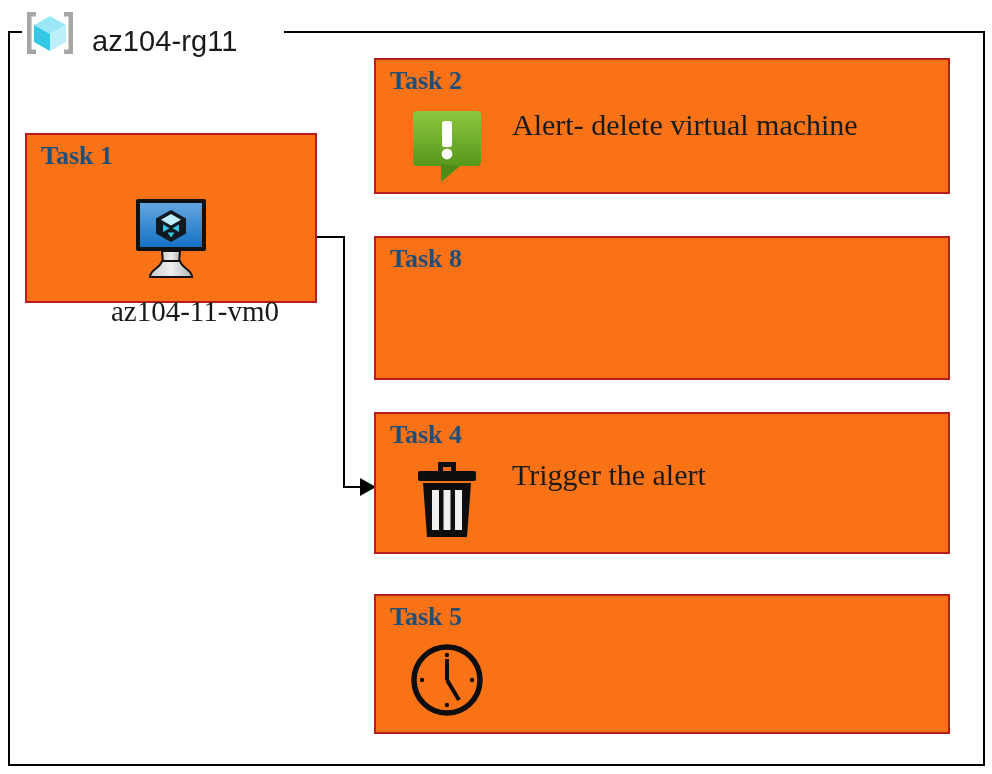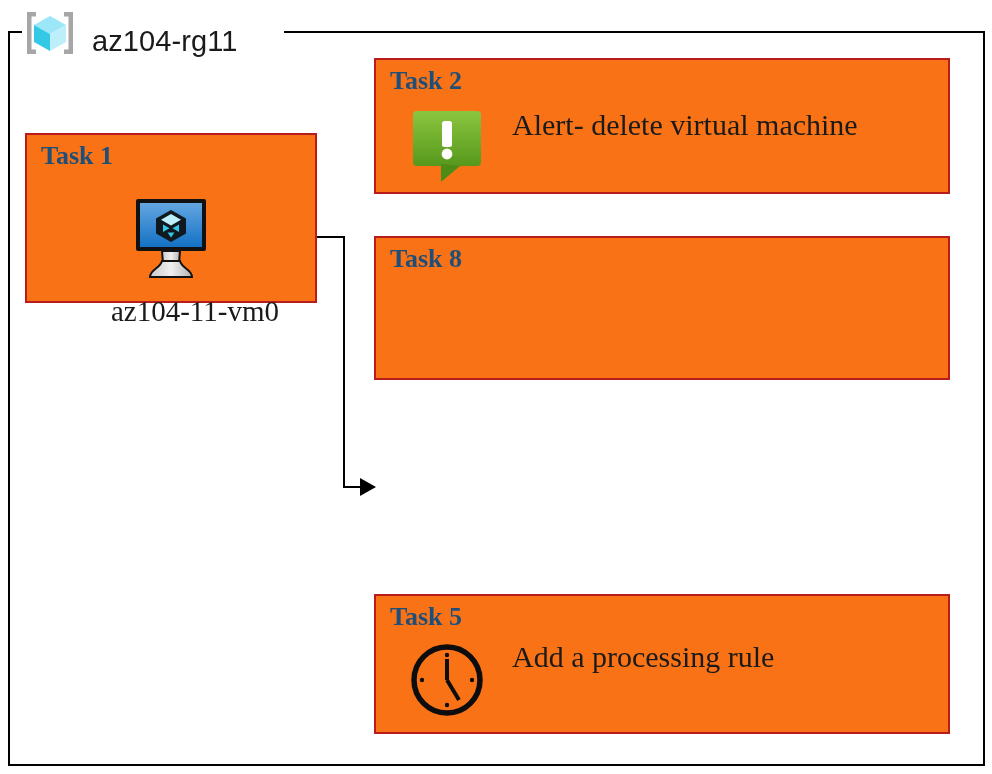--- a/index.html
+++ b/index.html
@@ -242,34 +242,53 @@
         </svg>
       </div>
       <div class="row-label">Alert- delete virtual machine</div>
     </div>
   </div>
 
   <div class="card card-right" style="left:374px; top:236px; width:576px; height:144px;">
     <div class="card-title">Task 8</div>
   </div>
 
+  <div class="card card-right" style="left:374px; top:412px; width:576px; height:142px;">
+    <div class="card-title">Task 4</div>
+    <div class="row" style="top:44px; height:86px;">
+      <div class="icon-box" style="width:74px;height:82px;">
+        <svg width="74" height="82" viewBox="0 0 74 82">
+
+          <path d="M28 4 L46 4 L46 13 L41 13 L41 9 L33 9 L33 13 L28 13 Z" fill="#0d0d0d"></path>
+
+          <rect x="8" y="13" width="58" height="10" rx="2" fill="#0d0d0d"></rect>
+
+          <path d="M13 25 L61 25 L57 79 L17 79 Z" fill="#0d0d0d"></path>
+
+          <rect x="22" y="32" width="7" height="40" fill="#F0F0F0"></rect>
+          <rect x="33.5" y="32" width="7" height="40" fill="#F0F0F0"></rect>
+          <rect x="45" y="32" width="7" height="40" fill="#F0F0F0"></rect>
+        </svg>
+      </div>
+      <div class="row-label">Trigger the alert</div>
+    </div>
+  </div>
 
   <div class="card card-right" style="left:374px; top:594px; width:576px; height:140px;padding-left:48px;">
     <div class="card-title">Task 5</div>
     <div class="row" style="top:44px; height:84px;">
       <div class="icon-box" style="width:74px;height:80px;">
         <svg width="74" height="80" viewBox="0 0 74 80">
           <circle cx="37" cy="40" r="33" fill="none" stroke="#0d0d0d" stroke-width="5.5"></circle>
 
           <circle cx="37" cy="15" r="2.2" fill="#0d0d0d"></circle>
           <circle cx="62" cy="40" r="2.2" fill="#0d0d0d"></circle>
           <circle cx="37" cy="65" r="2.2" fill="#0d0d0d"></circle>
           <circle cx="12" cy="40" r="2.2" fill="#0d0d0d"></circle>
 
           <path d="M37 40 L37 19" fill="none" stroke="#0d0d0d" stroke-width="4"></path>
           <path d="M37 40 L49 60" fill="none" stroke="#0d0d0d" stroke-width="4"></path>
         </svg>
       </div>
-      <div class="row-label">Add a processing rule</div>
     </div>
   </div>
 
 </div>
 
 </body></html>

